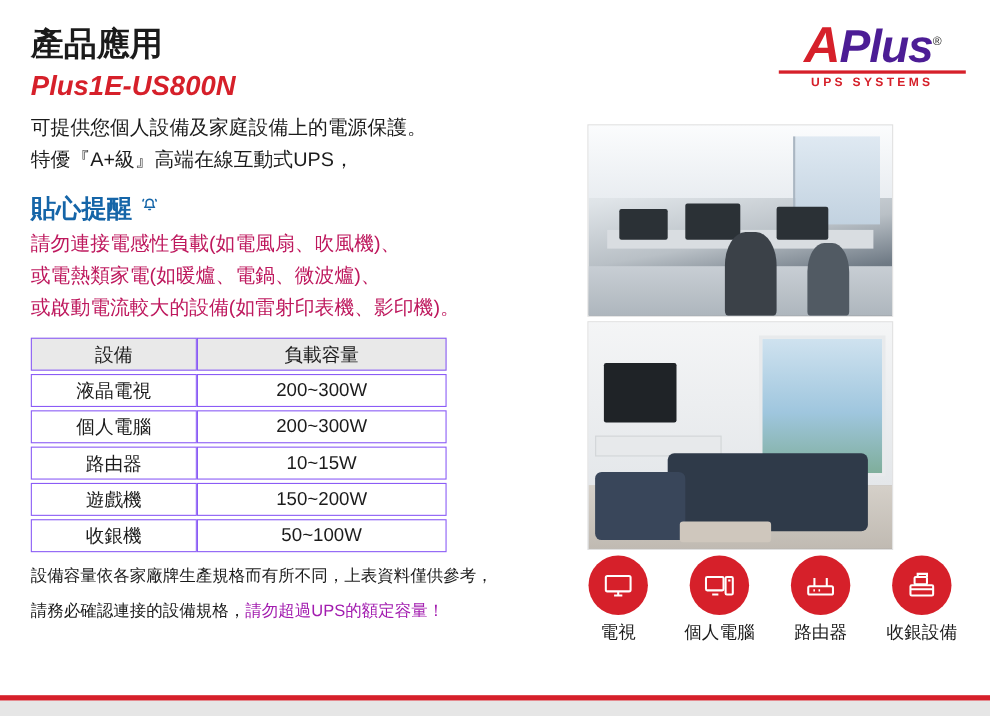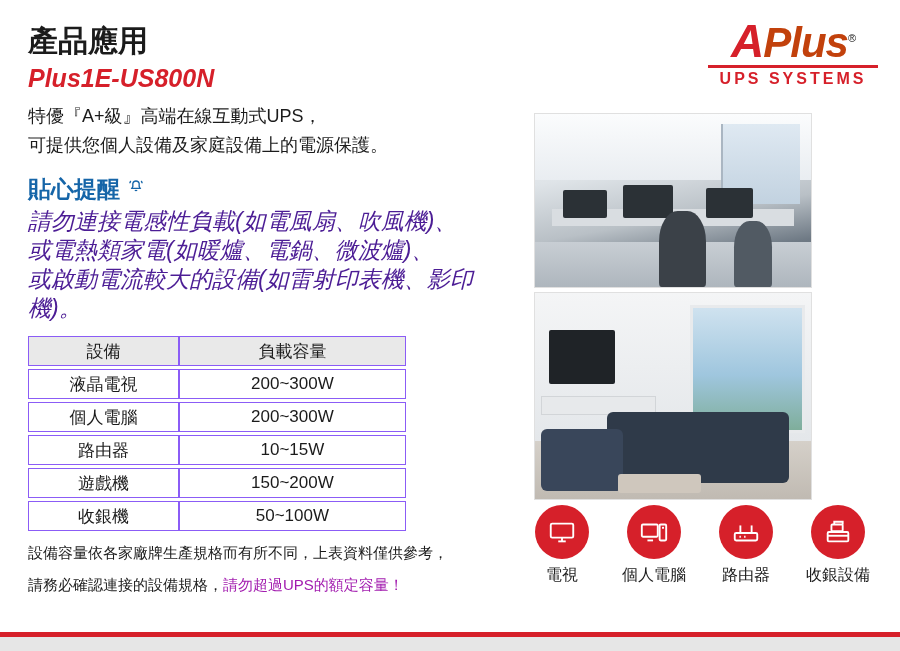--- a/index.html
+++ b/index.html
@@ -38,37 +38,37 @@
     color: #1b1b1b;
     letter-spacing: -1px;
     position: relative;
     white-space: nowrap;
   }
   .logo-a {
     color: #d6202a;
     font-size: 46px;
   }
   .logo-plus {
-    color: #c2410c;
+    color: #4c1d95;
     margin-top: 44px;
   }
   .logo-reg {
     font-size: 11px;
     font-style: normal;
     vertical-align: super;
     font-weight: normal;
     color: #1b1b1b;
   }
   .logo-rule {
     height: 3px;
     background: #d6202a;
     margin: 2px 0 2px 0;
   }
   .logo-sub {
-    font-size: 16px;
+    font-size: 11px;
     font-weight: bold;
     letter-spacing: 3px;
     color: #d6202a;
     white-space: nowrap;
   }
   
   .left {
     position: absolute;
     left: 28px;
     top: 22px;
@@ -103,24 +103,23 @@
     display: flex;
     align-items: flex-start;
     gap: 6px;
   }
   .bell-icon {
     display: inline-block;
     width: 20px;
     height: 20px;
   }
   .notice-line {
-    font-size: 23px;
-    color: #4c1d95;
+    font-size: 18px;
+    color: #be185d;
     line-height: 29px;
-    font-style: italic;
   }
   
   table.load-table {
     border-collapse: separate;
     border-spacing: 0 3px;
     margin-top: 10px;
     width: 378px;
   }
   table.load-table th,
   table.load-table td {
@@ -290,22 +289,22 @@
     </div>
     <div class="logo-rule"></div>
     <div class="logo-sub">UPS  SYSTEMS</div>
   </div>
 
   <div class="left">
 
     <h1 class="title-main">產品應用</h1>
     <div class="title-model">Plus1E-US800N</div>
 
+    <div class="desc-line">可提供您個人設備及家庭設備上的電源保護。</div>
     <div class="desc-line">特優『A+級』高端在線互動式UPS，</div>
-    <div class="desc-line">可提供您個人設備及家庭設備上的電源保護。</div>
 
     <div class="notice-head">
       <span>貼心提醒</span>
       <span class="bell-icon">
         <svg viewBox="0 0 24 24" width="20" height="20" fill="none" stroke="#1565a8" stroke-width="1.6">
           <path d="M7 16h10l-1.2-2.2V10a4 4 0 0 0-7.6 0v3.8z"></path>
           <path d="M10.8 18a1.4 1.4 0 0 0 2.4 0"></path>
           <path d="M18.2 7.2c.7.8 1.1 1.7 1.2 2.7"></path>
           <path d="M5.8 7.2c-.7.8-1.1 1.7-1.2 2.7"></path>
         </svg>

